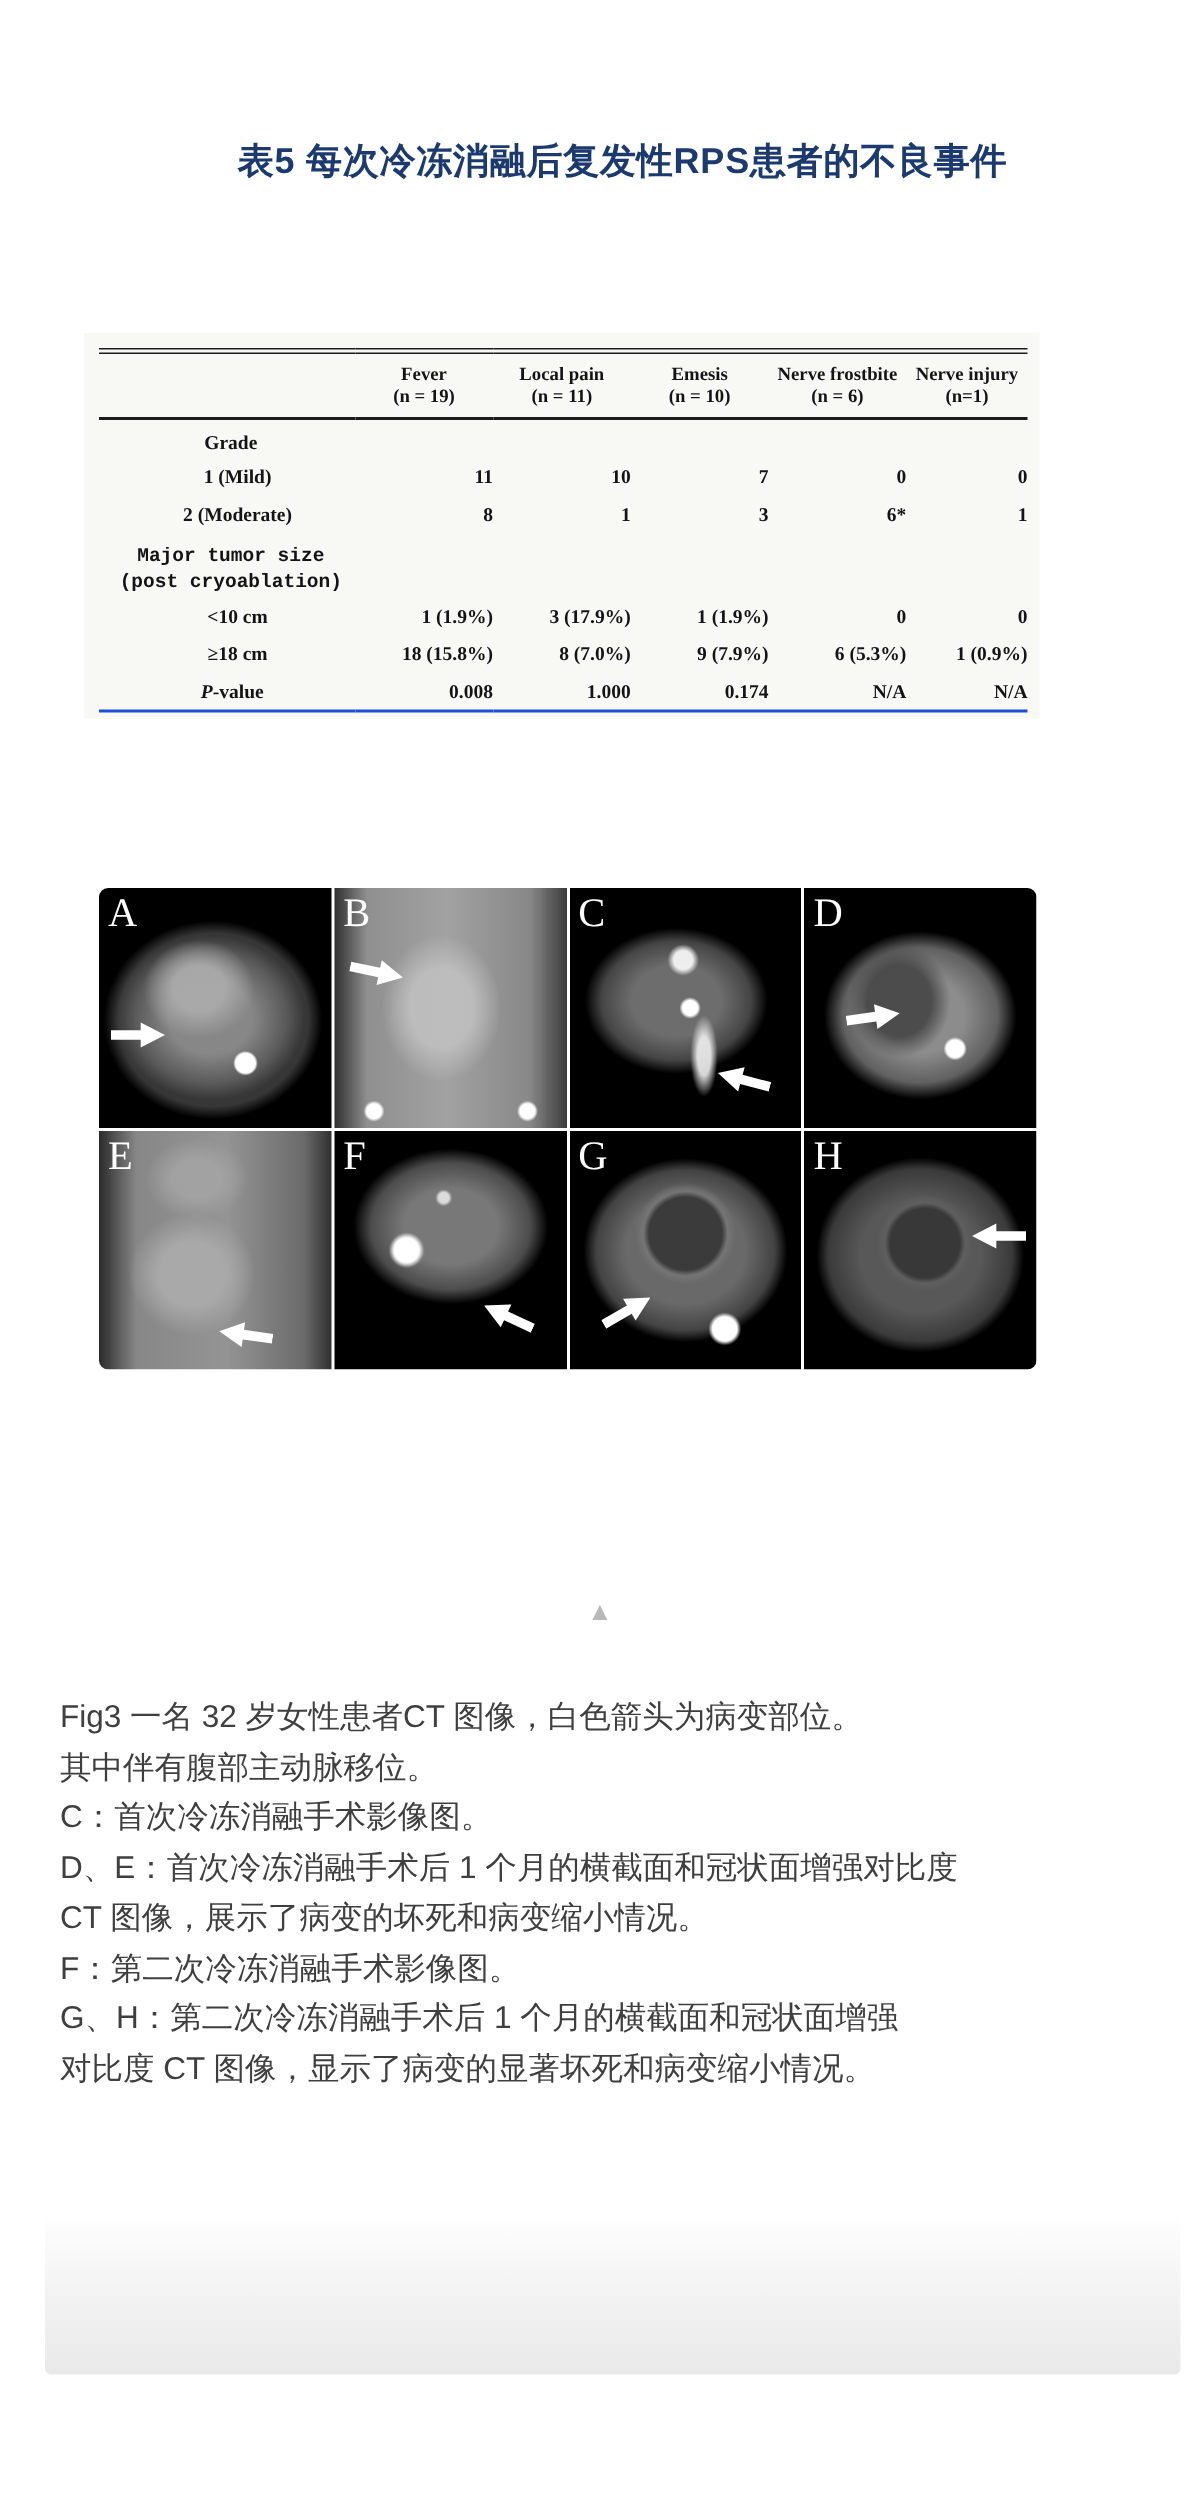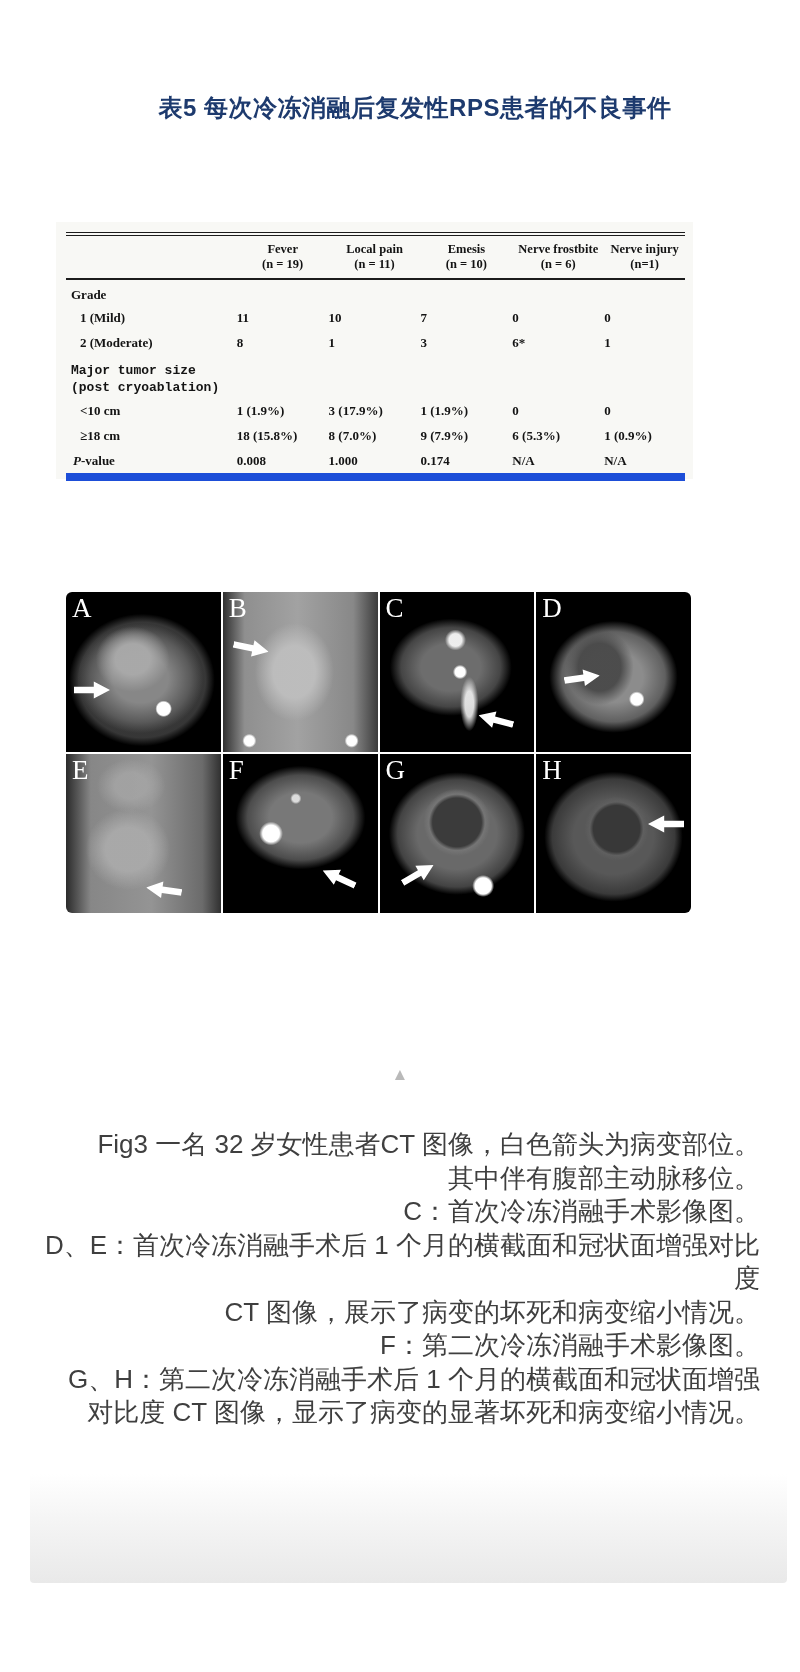--- a/index.html
+++ b/index.html
@@ -16,34 +16,34 @@
   }
 
   
   .table-wrap {
     position:absolute; left:56px; top:222px; width:637px; height:257px;
     background:#f8f8f5; box-sizing:border-box; padding:10px 8px 0 10px;
   }
   table.ae {
     width:100%; border-collapse:collapse; table-layout:fixed;
     font-family:"Liberation Serif","DejaVu Serif",serif; font-weight:700; color:#141414;
-    border-top:4px double #1c1c1c; border-bottom:8px solid #1d4ed8;
+    border-top:4px double #1c1c1c; border-bottom:2px solid #1d4ed8;
   }
   table.ae col.c0 { width:27.5%; }
   table.ae col.cv { width:14.8%; }
   table.ae col.cl { width:13.0%; }
   table.ae th {
     font-size:12.5px; line-height:15px; text-align:center; vertical-align:bottom;
     padding:6px 0 6px; border-bottom:2.5px solid #1c1c1c; font-weight:700;
   }
   table.ae td {
-    font-size:13px; line-height:16px; text-align:left; vertical-align:top;
+    font-size:13px; line-height:16px; text-align:right; vertical-align:top;
     padding:5px 0 4px;
   }
-  table.ae td.lab { text-align:left; padding-left:14px; }
+  table.ae td.lab { text-align:center; padding-left:14px; }
   table.ae tr.grp td.lab { padding-left:5px; }
   table.ae tr.grp td { padding-top:7px; padding-bottom:2px; }
   table.ae td.lab.pv { padding-left:7px; }
   table.ae td.lab.pv i { font-style:italic; }
   table.ae tr.major td.lab { line-height:17px;font-family:Liberation Mono, monospace; }
 
   
   .figure {
     position:absolute; left:66px; top:592px; width:625px; height:321px;
     display:grid; grid-template-columns:repeat(4,1fr); grid-template-rows:repeat(2,1fr);
@@ -105,22 +105,22 @@
   .ct-panel:nth-child(8) .arrow { left:112px; top:60px; transform:rotate(180deg); }
 
   
   .sep-triangle {
     position:absolute; top:1066px; left:0; width:800px; text-align:center;
     font-size:17px; line-height:18px; color:#b9b9b9;
   }
 
   
   .caption {
-    position:absolute; top:1128px; left:40px; width:720px; text-align:right;
-    color:#3f3f3f; font-size:26px; line-height:33.5px; font-weight:500;
+    position:absolute; top:1128px; left:40px; width:720px; text-align:left;
+    color:#3f3f3f; font-size:21px; line-height:33.5px; font-weight:500;
   }
 
   
   .footer-fade {
     position:absolute; left:30px; top:1474px; width:757px; height:109px;
     background:linear-gradient(180deg, #ffffff 0%, #f4f4f4 45%, #e9e9e9 100%);
     border-radius:0 0 4px 4px;
   }
 </style>
 </head>

